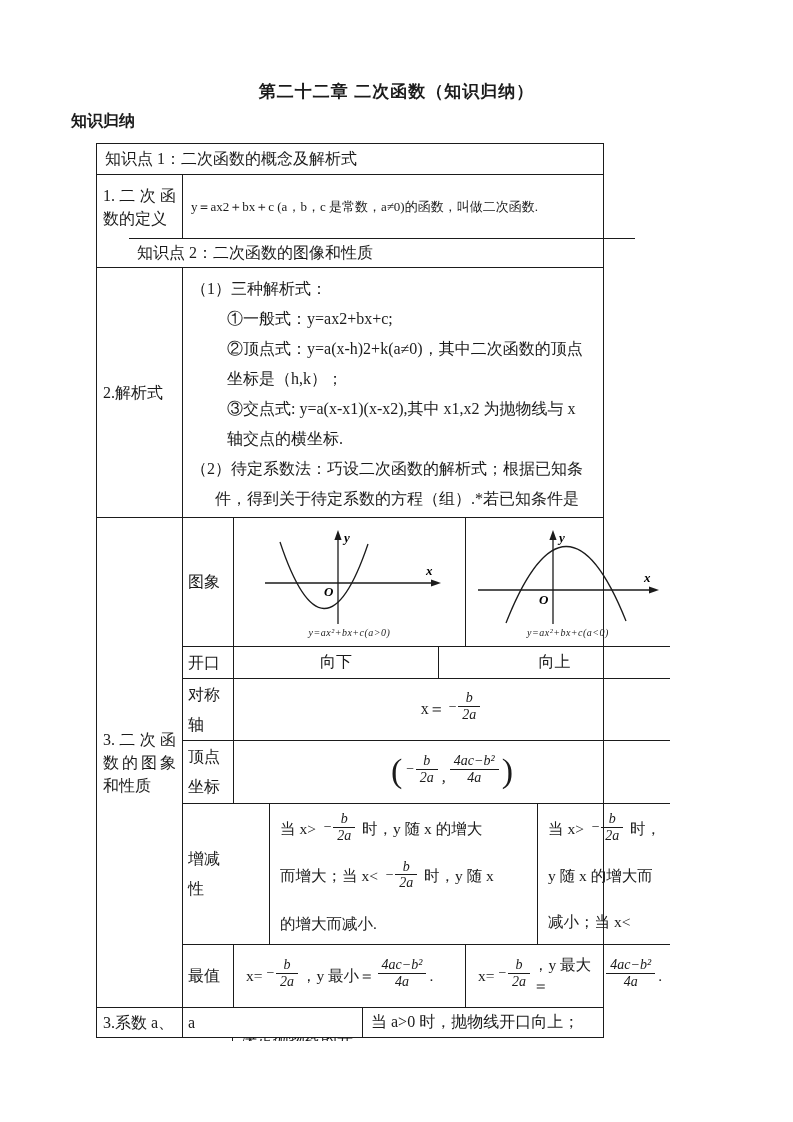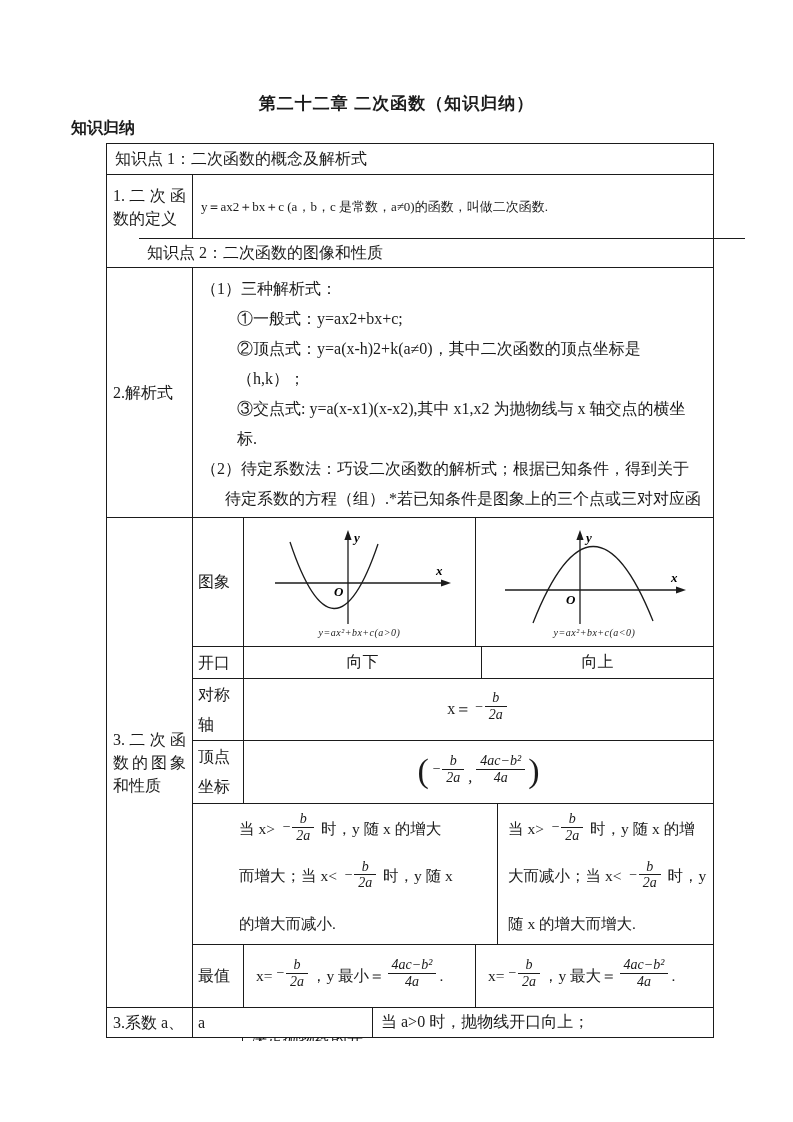--- a/index.html
+++ b/index.html
@@ -8,29 +8,29 @@
     position: relative;
     background: #ffffff;
     color: #1b1b1b;
     font-family: "Liberation Serif", "DejaVu Serif", serif;
     font-size: 16px;
   }
   .doc-title {
     position: absolute; top: 80px; left: 0; width: 100%;
     text-align: center;
     font-family: "Liberation Sans", "DejaVu Sans", sans-serif;
-    font-weight: bold; font-size: 17px; letter-spacing: 1px; margin-top: 12px;
+    font-weight: bold; font-size: 17px; letter-spacing: 1px;
   }
   .section-heading {
-    position: absolute; top: 118px; left: 71px;
+    position: absolute; top: 111px; left: 71px;
     font-family: "Liberation Sans", "DejaVu Sans", sans-serif;
     font-weight: bold; font-size: 16px;
   }
   .knowledge-table {
-    position: absolute; left: 106px; top: 143px; width: 608px;
+    position: absolute; left: 96px; top: 143px; width: 508px;
     border: 1.6px solid #1b1b1b;
   }
   .tr { display: flex; width: 100%; }
   .tr + .tr { border-top: 1px solid #1b1b1b; }
   .cell { padding: 2px 8px; overflow: hidden; }
   .cell + .cell, .vline { border-left: 1px solid #1b1b1b; }
   .fullcell { flex: 1 1 auto; display: flex; align-items: center; }
   .col1 {
     flex: 0 0 85px; width: 85px; display: flex; align-items: center;
     text-align: justify; line-height: 23px; padding: 2px 6px;
@@ -174,20 +174,21 @@
             <span class="frac">
                 <span class="num">4ac−b²</span>
                 <span class="den">4a</span>
               </span>
           </span>
           <span class="bigparen">)</span>
         </div>
       </div>
 
       <div class="subtr h141">
+        <div class="cell sublabel">增减性</div>
         <div class="cell half mono">
           <span>当 x&gt;</span>
           <span class="fracwrap">
             <span class="neg">−</span>
             <span class="frac">
                 <span class="num">b</span>
                 <span class="den">2a</span>
               </span>
           </span>
           <span>时，y 随 x 的增大而增大；当 x&lt;</span>

